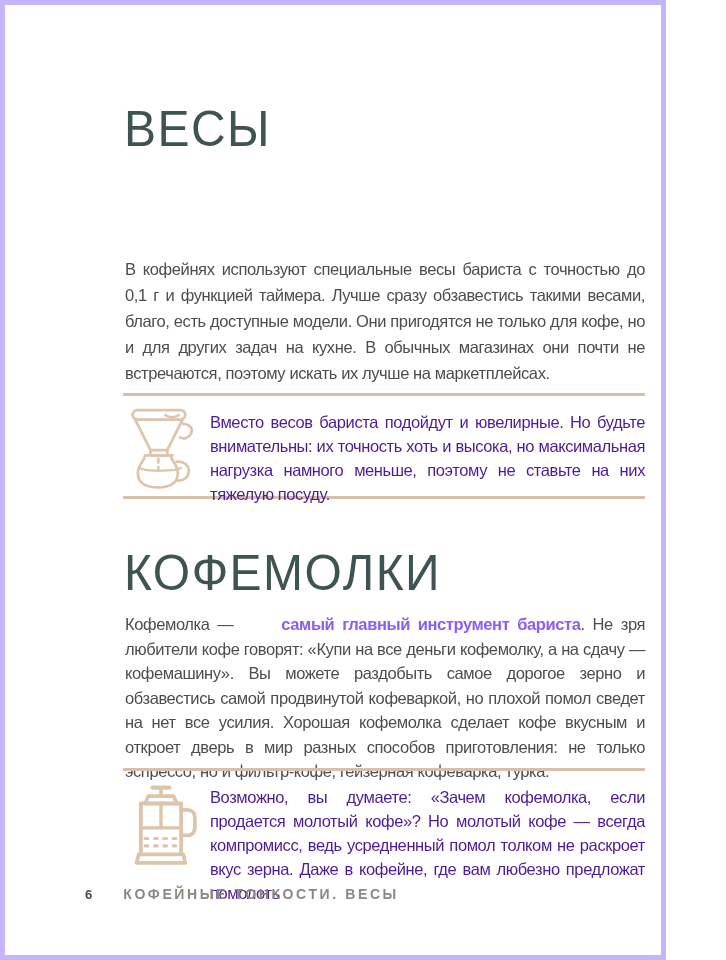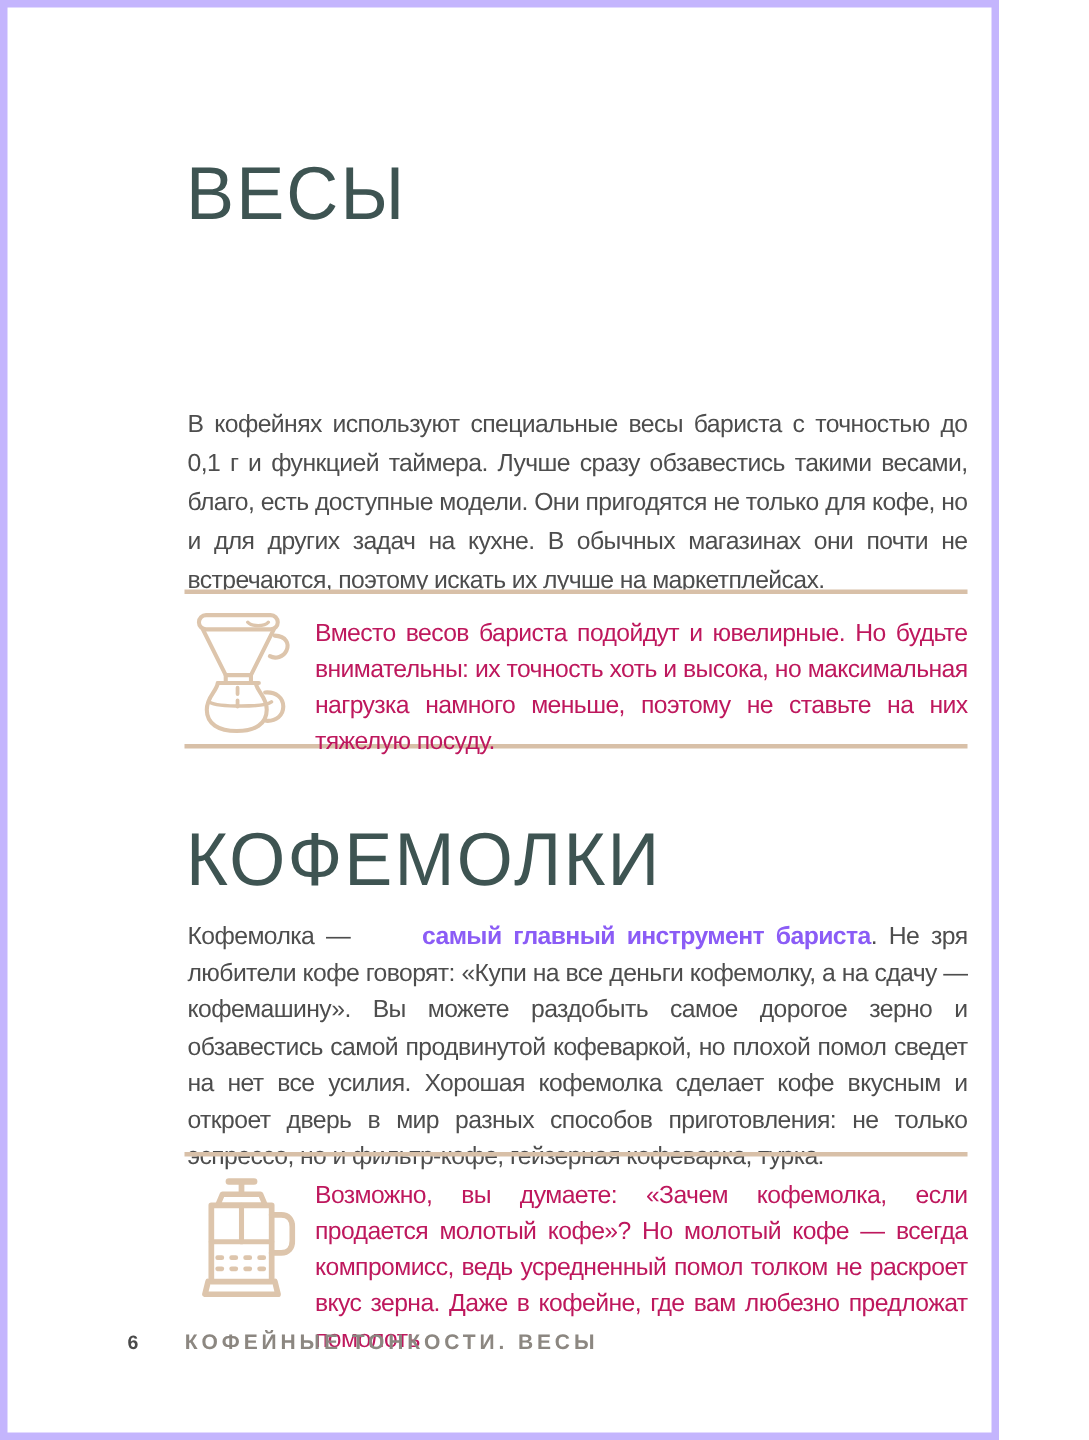--- a/index.html
+++ b/index.html
@@ -34,21 +34,21 @@
     position: absolute;
     left: 120px;
     width: 520px;
     color: #4d4d4d;
     font-size: 16.5px;
     letter-spacing: -0.4px;
     line-height: 26px;
     text-align: justify;
   }
   #para-1 { top: 156px; }
-  #para-2 { top: 265px; }
+  #para-2 { top: 251px; }
   #para-3 { top: 607px; line-height: 24.5px; }
   .body-p strong { color: #8b5cf6; font-weight: 700; margin-left: 40px; }
 
   .callout {
     position: absolute;
     left: 118px;
     width: 522px;
     display: flex;
     align-items: flex-start;
     border-top: 3px solid #d8c0a8;
@@ -57,21 +57,21 @@
   #callout-2 { top: 763px; }
 
   .callout-icon {
     flex: 0 0 87px;
     padding-top: 12px;
     padding-left: 2px;
   }
   .callout-text {
     flex: 1;
     padding-top: 14px;
-    color: #be185d;
+    color: #4c1d95;
     font-size: 16.5px;
     letter-spacing: -0.4px;
     line-height: 24px;
     text-align: justify;
   }
 
   .page-footer {
     position: absolute;
     left: 80px;
     top: 881px;

